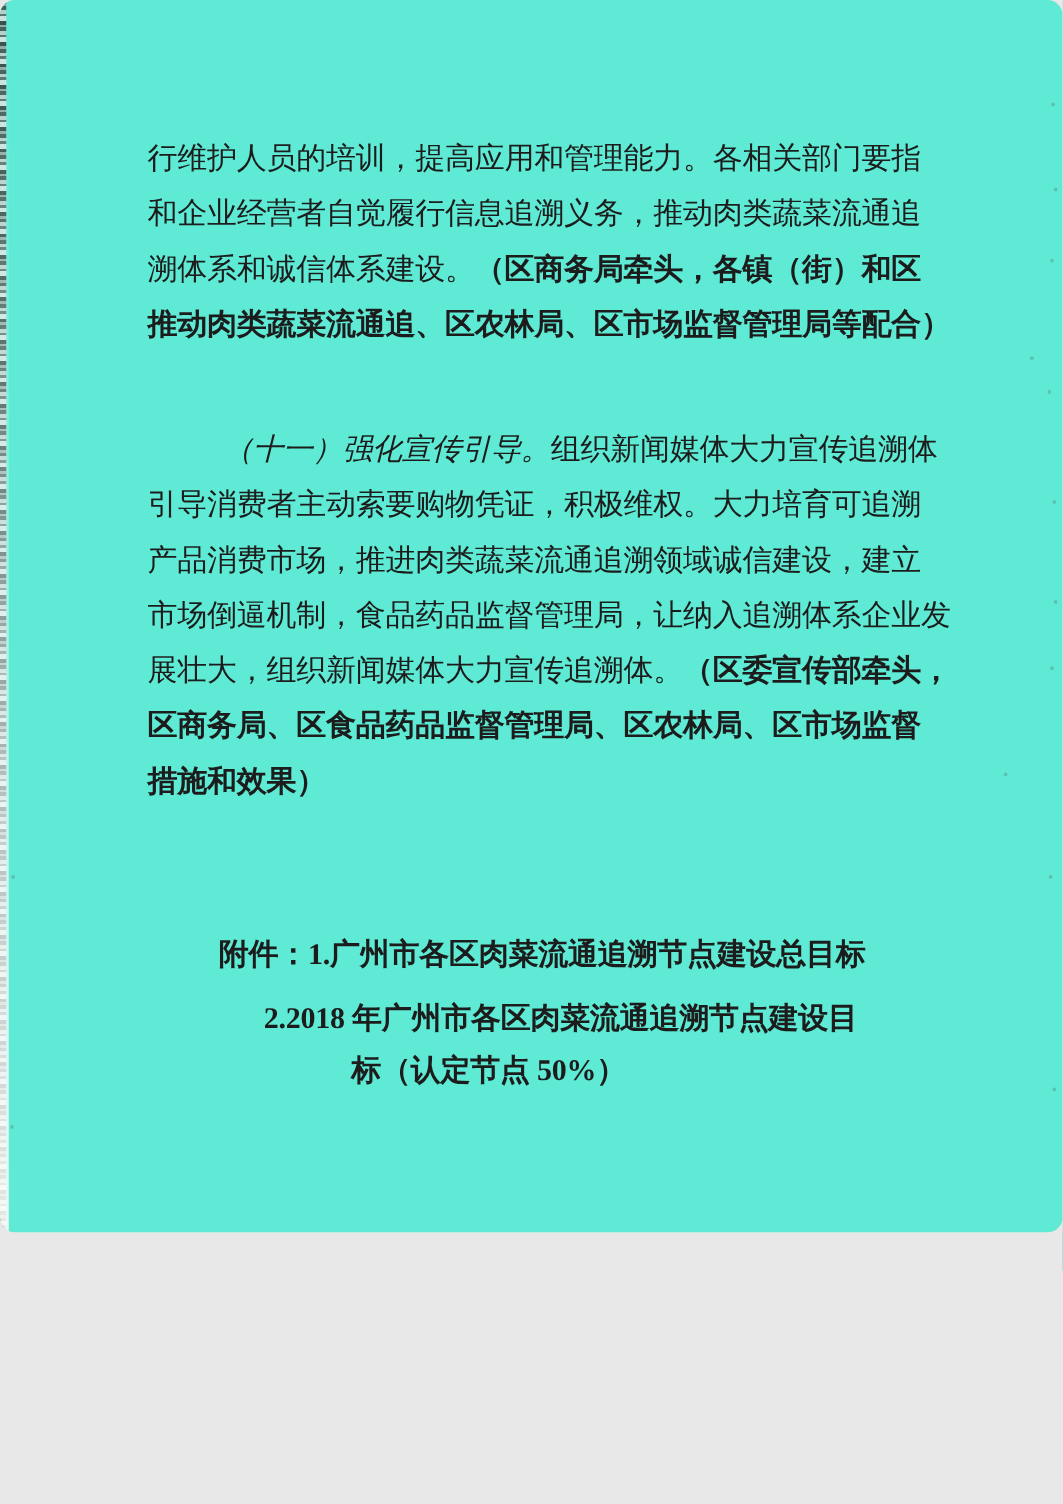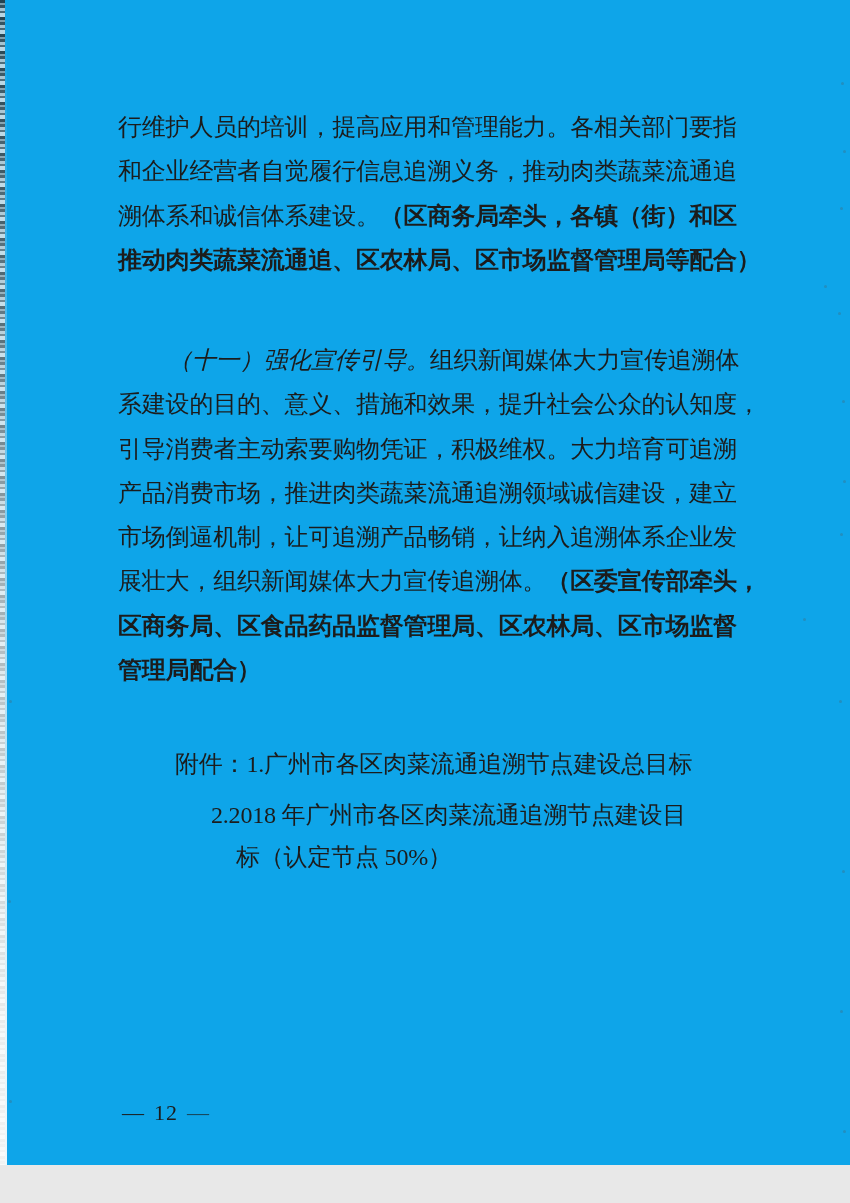--- a/index.html
+++ b/index.html
@@ -4,25 +4,26 @@
 <title>Document</title>
 <style>
   html, body {
     margin: 0;
     padding: 0;
     background: #e8e8e8;
   }
   .page {
     position: relative;
     width: 850px;
-    height: 1165px;
-    background: #0ea5e9;
+    height: 986px;
+    background: #5eead4;
     overflow: hidden;
     font-family: "Liberation Serif", "DejaVu Serif", serif;
     color: #1c1c1c;
+    border-radius: 12px;
   }
   
   .edge-noise {
     position: absolute;
     left: 0; top: 0;
     width: 5px; height: 1203px;
     background: repeating-linear-gradient(
       to bottom,
       #2a2a2a 0px 3px,
       #9a9a9a 3px 5px,
@@ -59,33 +60,33 @@
   }
   .line {
     display: block;
     height: 44.3px;
     line-height: 44.3px;
     font-size: 24px;
     letter-spacing: -0.2px;
   }
   .bold { font-weight: 700; }
   .kai  { font-style: italic; }
-  .indent-2 { margin-left: 50px; }
+  .indent-2 { margin-left: 50px; text-align: center; }
   .para1 { left: 118px; top: 105px; }
   .para2 { left: 118px; top: 338px; }
-  .attachments { left: 175px; top: 740px; }
+  .attachments { left: 175px; top: 740px; font-weight: bold; }
   .attach-line {
     display: block;
     height: 48px;
     line-height: 48px;
     font-size: 24px;
     letter-spacing: -0.2px;
   }
   .attach-wrap-1 { margin-left: 36px; margin-top: 3px; }
-  .attach-wrap-2 { margin-left: 61px; margin-top: -6px; }
+  .attach-wrap-2 { margin-left: 106px; margin-top: -6px; }
   .footer {
     position: absolute;
     left: 122px; top: 1098px;
     height: 30px;
     line-height: 30px;
     font-size: 22px;
     letter-spacing: 1px;
     text-align: center;
   }
   .footer .page-num { margin: 0 9px; }
@@ -129,39 +130,36 @@
     <span class="line">
       <span class="bold">推动肉类蔬菜流通追、区农林局、区市场监督管理局等配合）</span>
     </span>
   </div>
 
   <div class="doc-block para2">
     <span class="line indent-2">
       <span class="kai">（十一）强化宣传引导。</span><span>组织新闻媒体大力宣传追溯体</span>
     </span>
     <span class="line">
-      <span>系建设的目的、意义、措施和效果，提升社会公众的认知度，</span>
-    </span>
-    <span class="line">
       <span>引导消费者主动索要购物凭证，积极维权。大力培育可追溯</span>
     </span>
     <span class="line">
       <span>产品消费市场，推进肉类蔬菜流通追溯领域诚信建设，建立</span>
     </span>
     <span class="line">
-      <span>市场倒逼机制，让可追溯产品畅销，让纳入追溯体系企业发</span>
+      <span>市场倒逼机制，食品药品监督管理局，让纳入追溯体系企业发</span>
     </span>
     <span class="line">
       <span>展壮大，组织新闻媒体大力宣传追溯体。</span><span class="bold">（区委宣传部牵头，</span>
     </span>
     <span class="line">
       <span class="bold">区商务局、区食品药品监督管理局、区农林局、区市场监督</span>
     </span>
     <span class="line">
-      <span class="bold">管理局配合）</span>
+      <span class="bold">措施和效果）</span>
     </span>
   </div>
 
   <div class="doc-block attachments">
     <span class="attach-line">
       <span>附件：</span><span>1.广州市各区肉菜流通追溯节点建设总目标</span>
     </span>
     <span class="attach-line attach-wrap-1">
       <span>2.2018 年广州市各区肉菜流通追溯节点建设目</span>
     </span>

